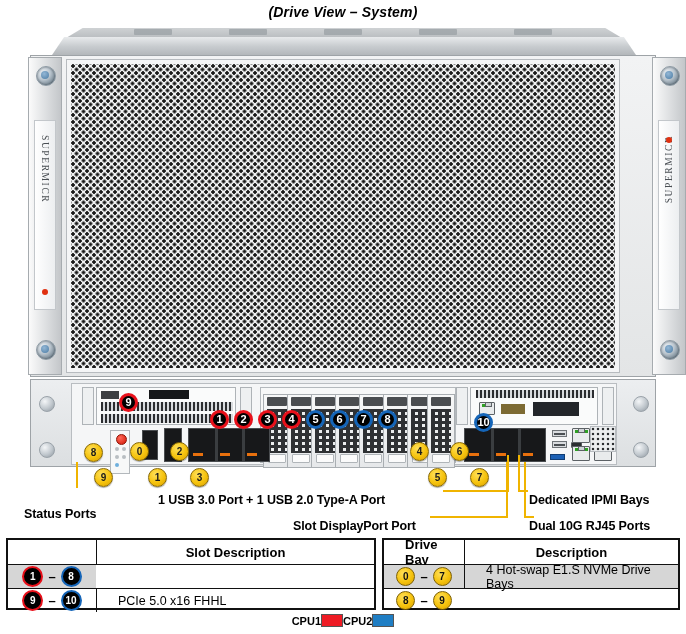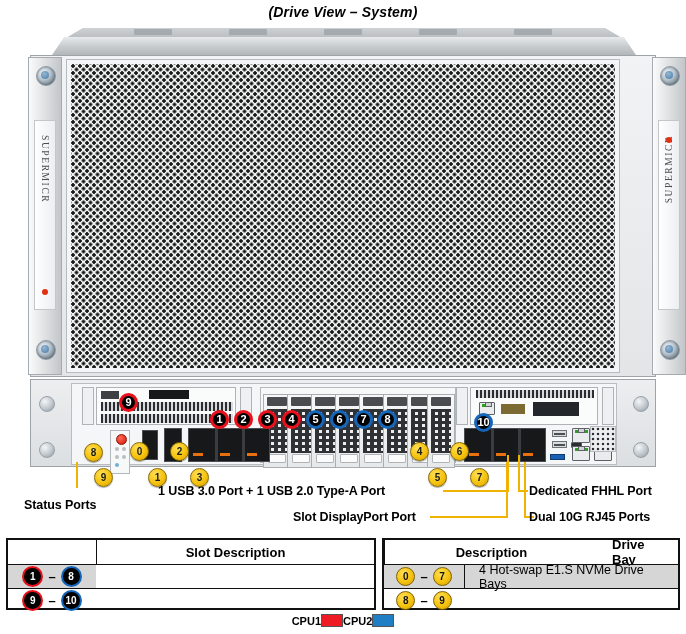--- a/index.html
+++ b/index.html
@@ -145,27 +145,27 @@
   
   .ledpanel{position:absolute;width:20px;height:44px;background:#f7f8f8;
        border:1px solid #b3b8bc;box-sizing:border-box;}
   .ledpanel .pwr{position:absolute;left:5px;top:3px;width:9px;height:9px;border-radius:50%;
        background:radial-gradient(circle at 35% 32%,#ff6a5a,#d21505);border:1px solid #8d1204;}
   .ledpanel .s{position:absolute;width:4px;height:4px;border-radius:50%;background:#b9bec2;}
 
   
   .lead{position:absolute;background:#f0b400;z-index:25;}
   .lbl{position:absolute;font-size:12.5px;font-weight:600;white-space:nowrap;z-index:26;
-       letter-spacing:-.1px;}
+       letter-spacing:-.1px;margin-top:9px;}
 
   
   .tbl{position:absolute;border:2px solid #111;box-sizing:border-box;background:#fff;}
   .trow{display:flex;border-bottom:1px solid #111;}
   .trow:last-child{border-bottom:none;}
-  .tcell{box-sizing:border-box;padding:3px 14px;font-size:12.5px;
+  .tcell{box-sizing:border-box;padding:3px 21px;font-size:12.5px;
          display:flex;align-items:center;}
   .thead .tcell{justify-content:center;font-weight:700;font-size:13px;background:#fff;}
   .shade{background:#d6d6d6;}
   .badgecell{justify-content:center;gap:5px;}
   .dash{font-weight:700;font-size:13px;}
   .bdg{width:17px;height:17px;border-radius:50%;background:#000;
        display:flex;align-items:center;justify-content:center;
        color:#fff;font-size:10px;font-weight:700;flex:0 0 auto;}
   .bdg.red{border:2.5px solid #e8101a;}
   .bdg.blue{border:2.5px solid #1565b8;}
@@ -391,48 +391,49 @@
 <div class="lead" style="left:430px;top:516px;width:78px;height:2px"></div>
 <div class="lead" style="left:506px;top:462px;width:2px;height:56px"></div>
 <div class="lead" style="left:518px;top:455px;width:2px;height:37px"></div>
 <div class="lead" style="left:518px;top:490px;width:10px;height:2px"></div>
 <div class="lead" style="left:524px;top:462px;width:2px;height:56px"></div>
 <div class="lead" style="left:524px;top:516px;width:10px;height:2px"></div>
 
 <div class="lbl" style="left:24px;top:498px">Status Ports</div>
 <div class="lbl" style="left:158px;top:484px">1 USB 3.0 Port + 1 USB 2.0 Type-A Port</div>
 <div class="lbl" style="left:293px;top:510px">Slot DisplayPort Port</div>
-<div class="lbl" style="left:529px;top:484px">Dedicated FHHL Port</div>
+<div class="lbl" style="left:529px;top:484px">Dedicated IPMI Bays</div>
 <div class="lbl" style="left:529px;top:510px">Dual 10G RJ45 Ports</div>
 
 <div class="tbl" style="left:6px;top:538px;width:370px;height:72px">
   <div class="trow thead" style="height:24px">
     <div class="tcell" style="width:88px"></div>
     <div class="tcell vsep" style="flex:1">Slot Description</div>
   </div>
   <div class="trow" style="height:23px">
     <div class="tcell badgecell shade" style="width:88px">
       <span class="bdg red">1</span>
       <span class="dash">–</span>
       <span class="bdg blue">8</span>
     </div>
   </div>
   <div class="trow" style="height:23px">
     <div class="tcell badgecell" style="width:88px">
       <span class="bdg red">9</span>
       <span class="dash">–</span>
       <span class="bdg blue">10</span>
     </div>
+    <div class="tcell vsep" style="flex:1">PCIe 5.0 x16 FHHL</div>
   </div>
 </div>
 
 <div class="tbl" style="left:382px;top:538px;width:298px;height:72px">
   <div class="trow thead" style="height:24px">
+    <div class="tcell" style="width:80px">Drive Bay</div>
     <div class="tcell vsep" style="flex:1">Description</div>
-    <div class="tcell" style="width:80px">Drive Bay</div>
   </div>
   <div class="trow" style="height:23px">
     <div class="tcell badgecell shade" style="width:80px">
       <span class="bdg gold">0</span>
       <span class="dash">–</span>
       <span class="bdg gold">7</span>
     </div>
     <div class="tcell vsep shade" style="flex:1">4 Hot-swap E1.S NVMe Drive Bays</div>
   </div>
   <div class="trow" style="height:23px">

